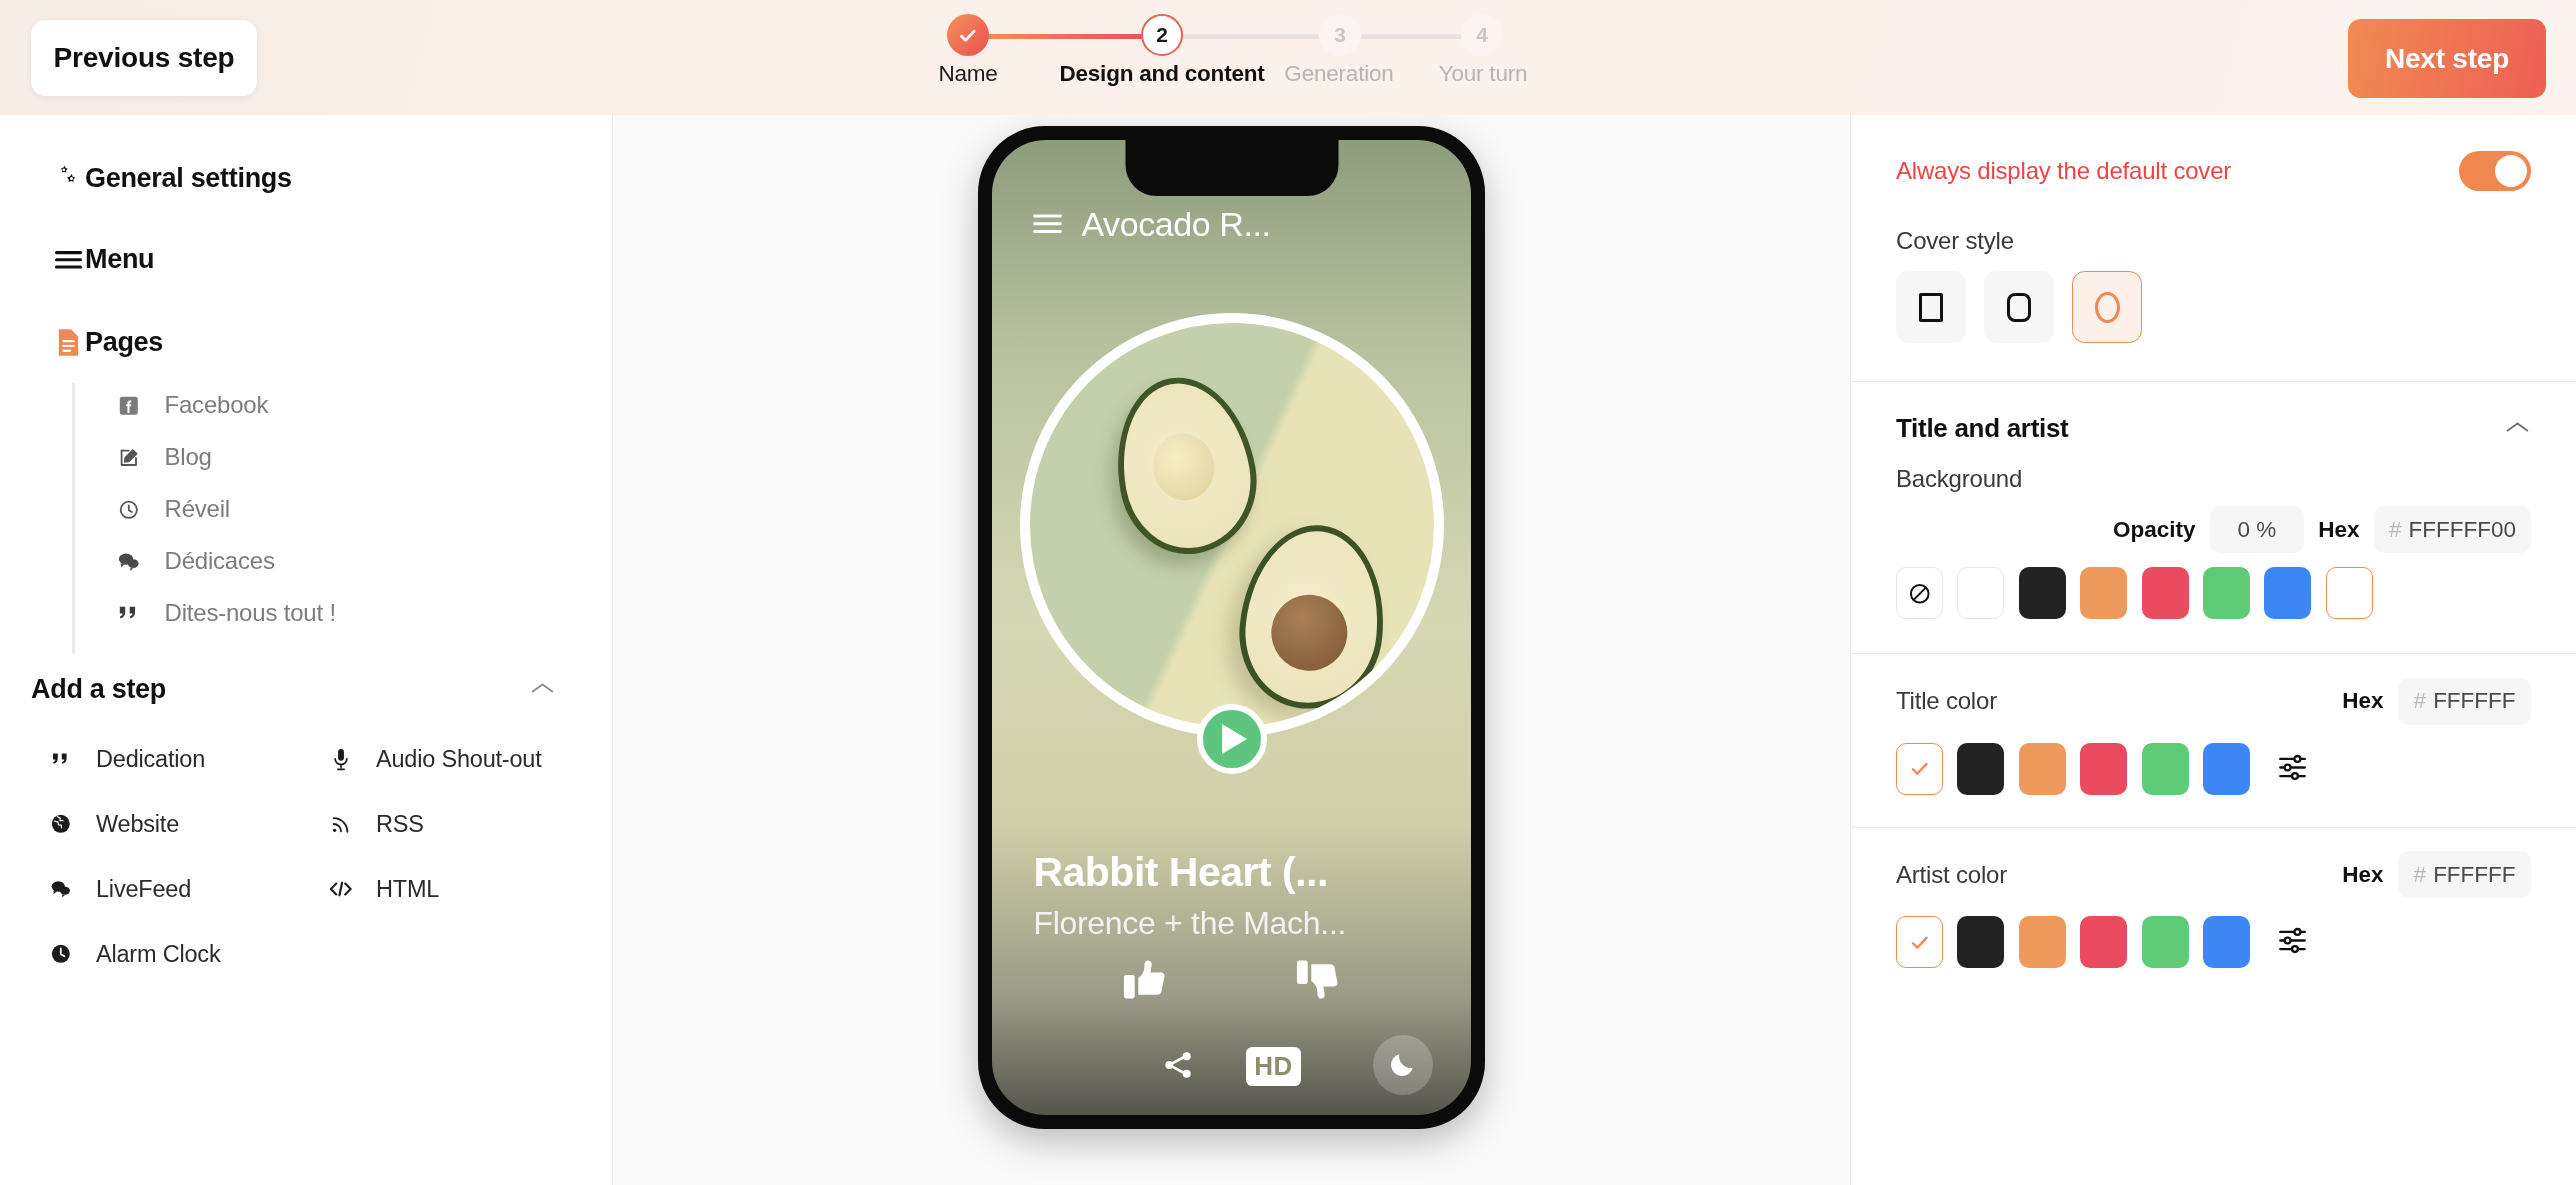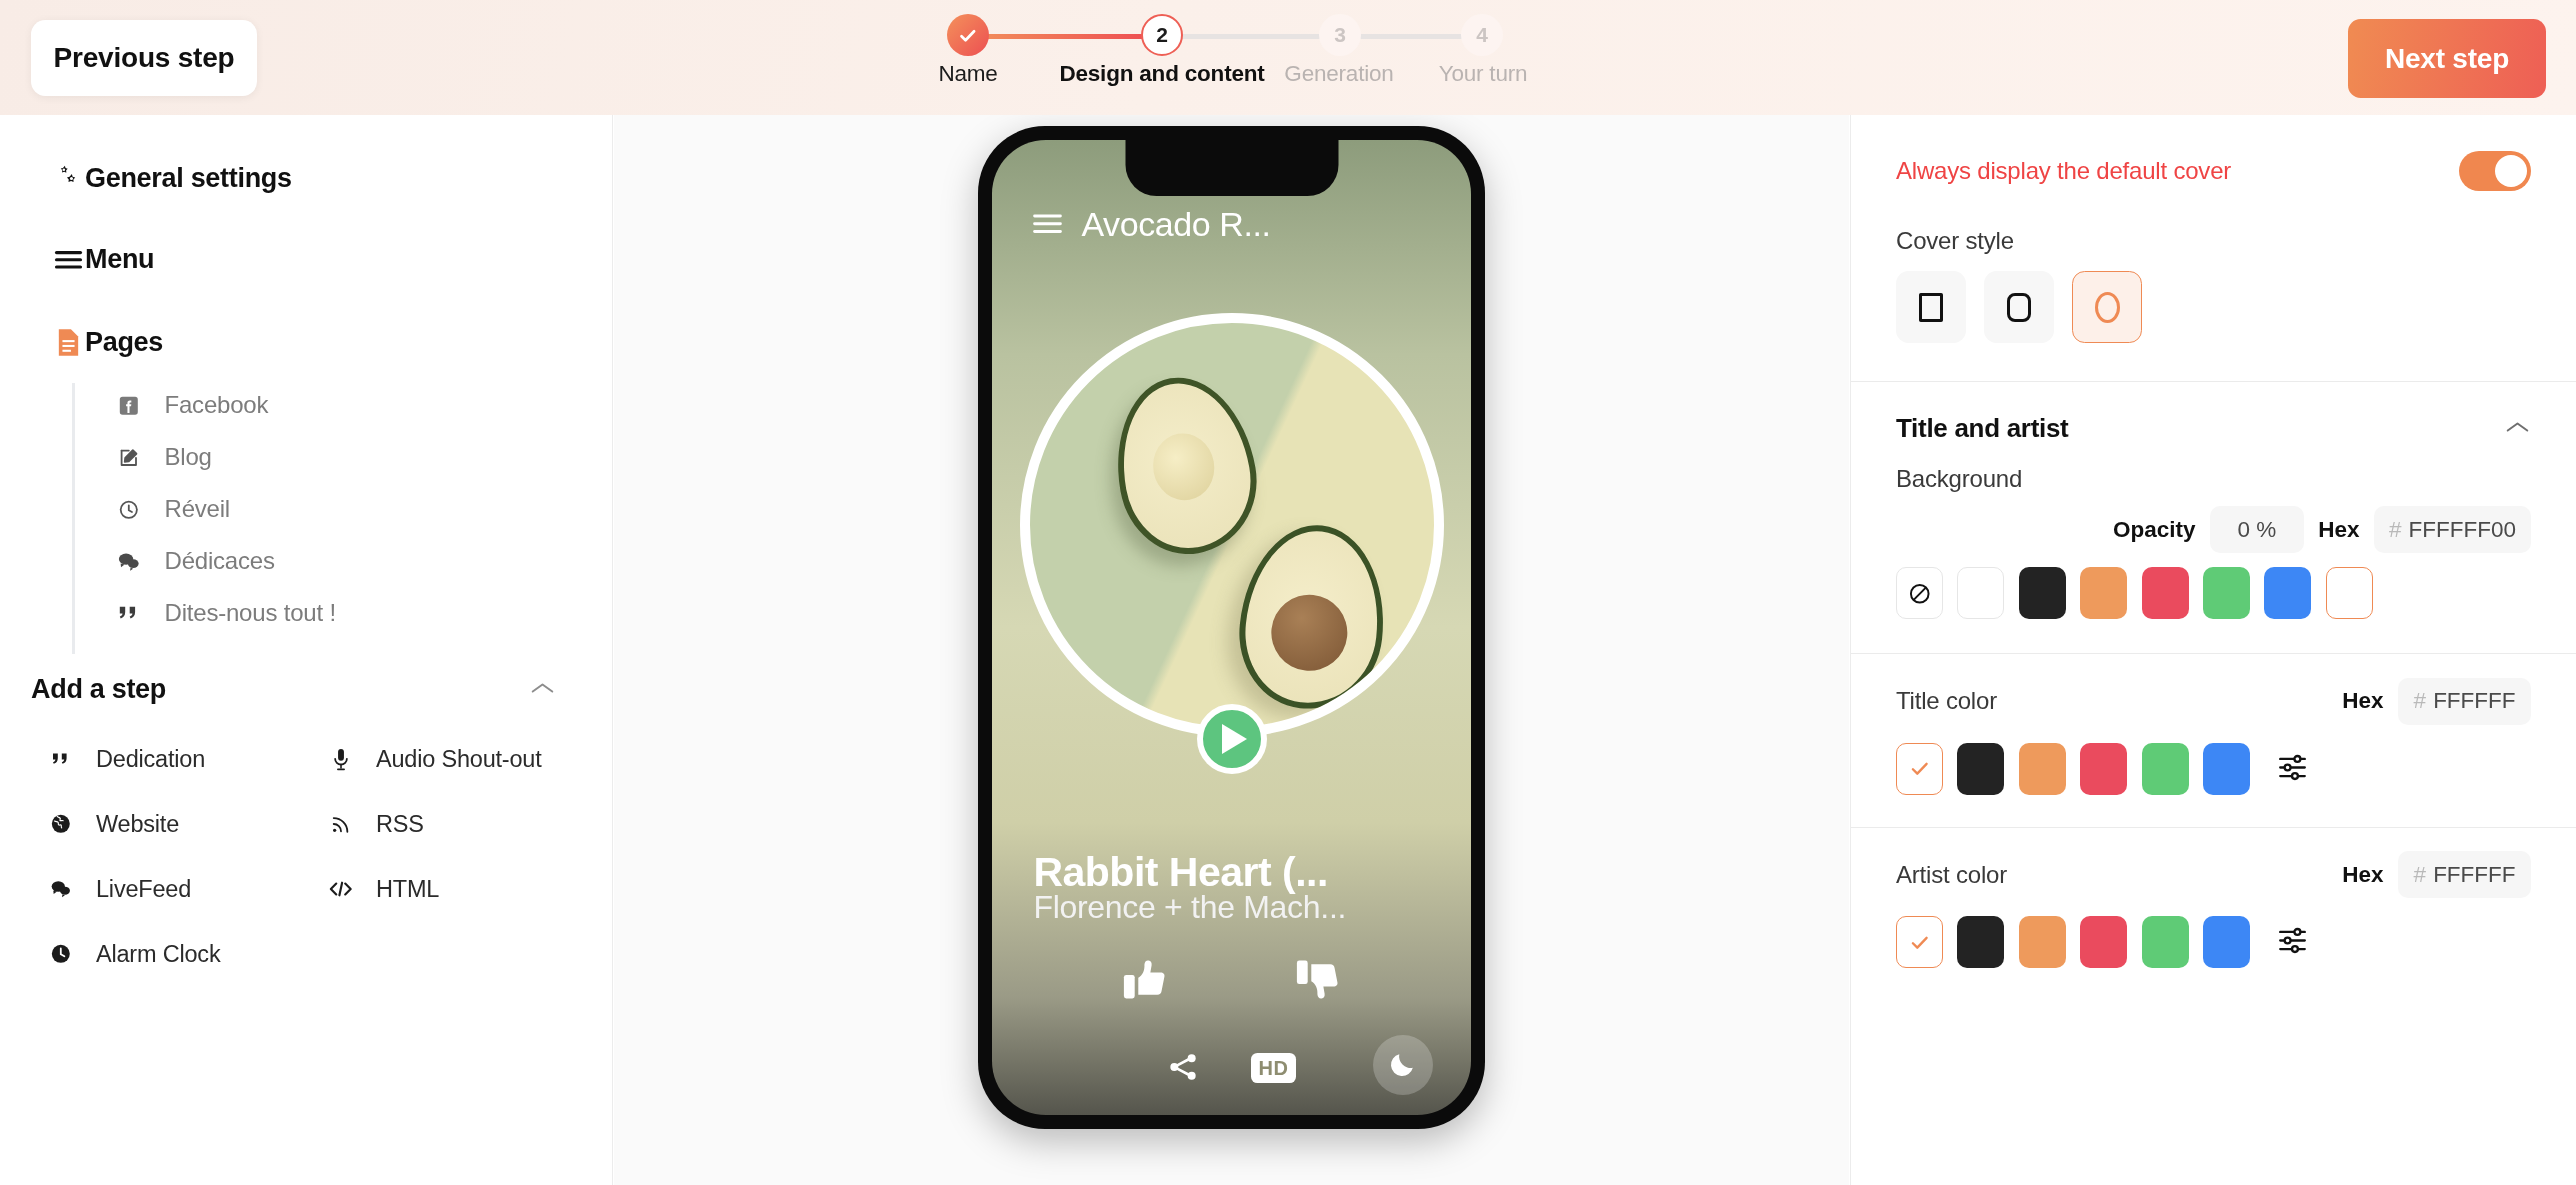--- a/index.html
+++ b/index.html
@@ -175,33 +175,33 @@
     width: 0; height: 0; margin-left: 5.4px;
     border-left: 25px solid #fff;
     border-top: 15.3px solid transparent;
     border-bottom: 15.3px solid transparent;
   }
   .track-title {
     position: absolute; left: 41px; top: 709px;
     font-size: 41px; font-weight: 700; color: #fff; letter-spacing: -0.5px;
   }
   .track-artist {
-    position: absolute; left: 41px; top: 749px;
+    position: absolute; left: 41px; top: 765px;
     font-size: 32px; font-weight: 400; color: #f2f2f2; letter-spacing: -0.3px;
   }
   .rate-row {
     position: absolute; left: 0; top: 817px; width: 100%;
     display: flex; gap: 126px; justify-content: center; z-index: 5;
   }
   .bottom-row {
     position: absolute; left: 0; bottom: 29px; width: 100%;
     display: flex; align-items: center; justify-content: center; gap: 52px; z-index: 5;
   }
   .hd-chip {
-    background: #fff; color: #8e8d70; font-size: 20px; font-weight: 700;
+    background: #fff; color: #8e8d70; font-size: 26px; font-weight: 700;
     border-radius: 6.3px; padding: 3.6px 8px; letter-spacing: 0.5px;
   }
   .moon-btn {
     position: absolute; right: 38px; bottom: 20px;
     width: 60px; height: 60px; border-radius: 50%;
     background: rgba(255,255,255,.22);
     display: flex; align-items: center; justify-content: center;
     cursor: pointer;
   }
 

